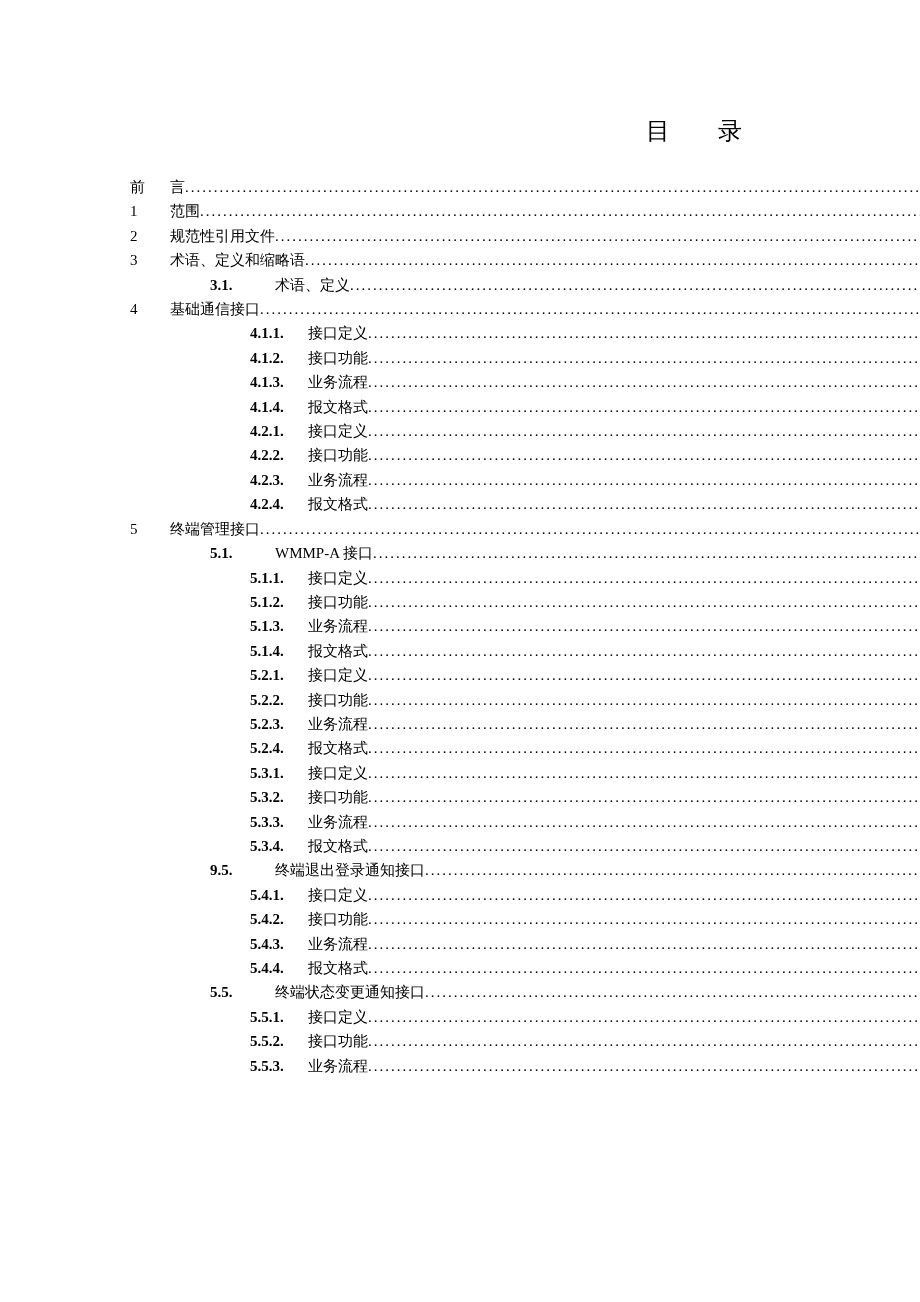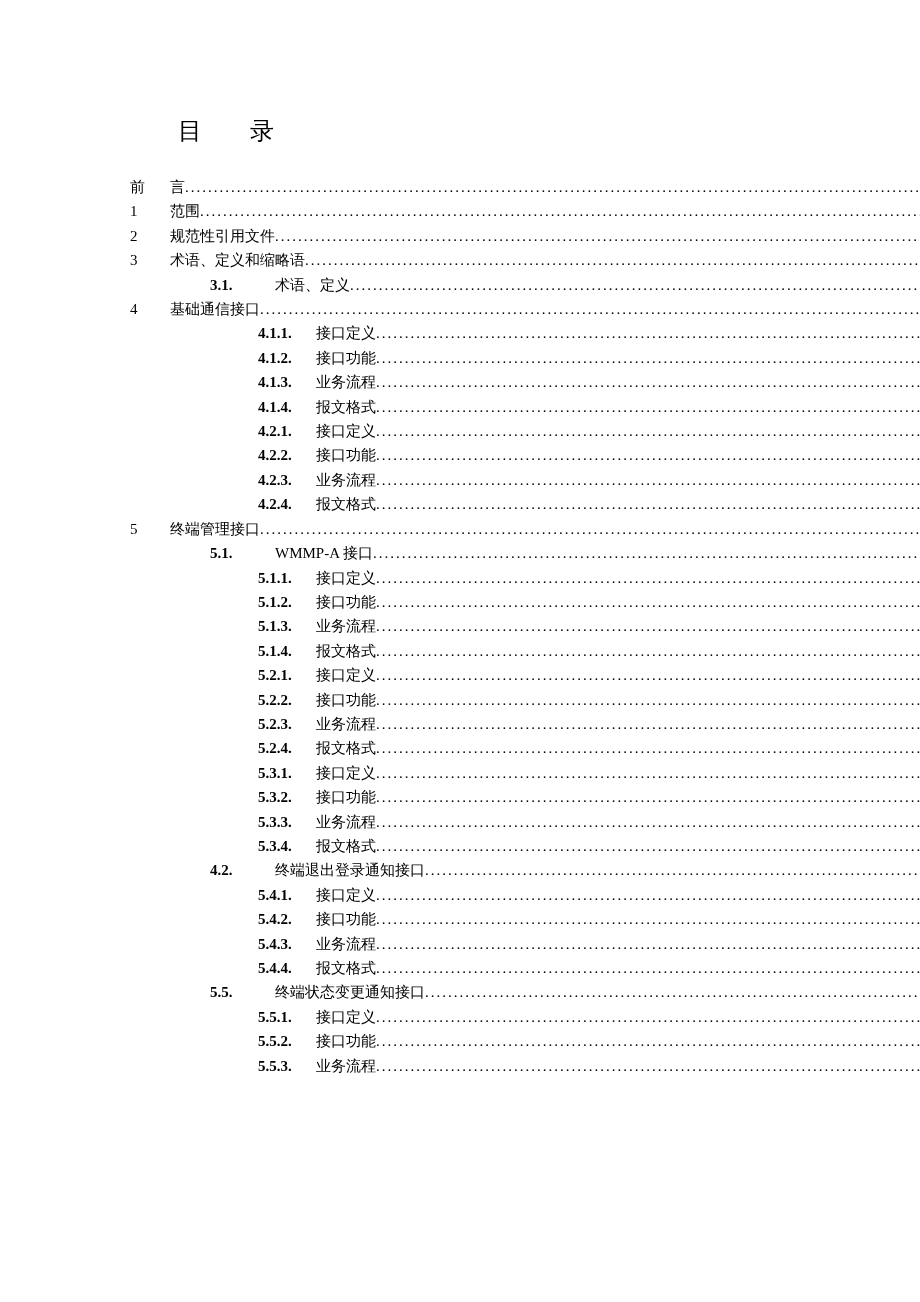--- a/index.html
+++ b/index.html
@@ -7,21 +7,21 @@
       padding: 0;
       background: #ffffff;
       font-family: "SimSun", "宋体", serif;
       width: 920px;
     }
     .page {
       padding: 115px 130px 100px 130px;
       color: #000;
     }
     .title {
-      text-align: left;
+      text-align: right;
       font-size: 24px;
       letter-spacing: 48px;
       margin-bottom: 28px;
       padding-left: 48px;
     }
     .toc-line {
       display: flex;
       align-items: baseline;
       font-size: 15px;
       line-height: 24.4px;
@@ -32,21 +32,21 @@
       flex-shrink: 0;
       text-align: left;
     }
     .indent1 { padding-left: 40px; }
     .indent2 { padding-left: 80px; }
     .sec-num {
       flex-shrink: 0;
       font-weight: bold;
     }
     .sec-num.sub1 { min-width: 65px; }
-    .sec-num.sub2 { min-width: 58px; margin-left: 8px; }
+    .sec-num.sub2 { min-width: 58px; }
     .sec-title {
       flex-shrink: 0;
     }
     .dots {
       flex: 1;
       overflow: hidden;
       letter-spacing: 2px;
       color: #000;
       position: relative;
       top: 0px;
@@ -275,21 +275,21 @@
         <span class="num-col"></span>
         <span class="indent2" style="display: flex; flex: 1 1 0%; align-items: baseline;">
           <span class="sec-num sub2">5.3.4.</span>
           <span class="sec-title">报文格式</span>
           <span class="dots"></span>
         </span>
       </div>
       <div class="toc-line">
         <span class="num-col"></span>
         <span class="indent1" style="display: flex; flex: 1 1 0%; align-items: baseline;">
-          <span class="sec-num sub1">4.2.</span>
+          <span class="sec-num sub1">9.5.</span>
           <span class="sec-title">终端退出登录通知接口</span>
           <span class="dots"></span>
         </span>
       </div>
       <div class="toc-line">
         <span class="num-col"></span>
         <span class="indent2" style="display: flex; flex: 1 1 0%; align-items: baseline;">
           <span class="sec-num sub2">5.4.1.</span>
           <span class="sec-title">接口定义</span>
           <span class="dots"></span>

